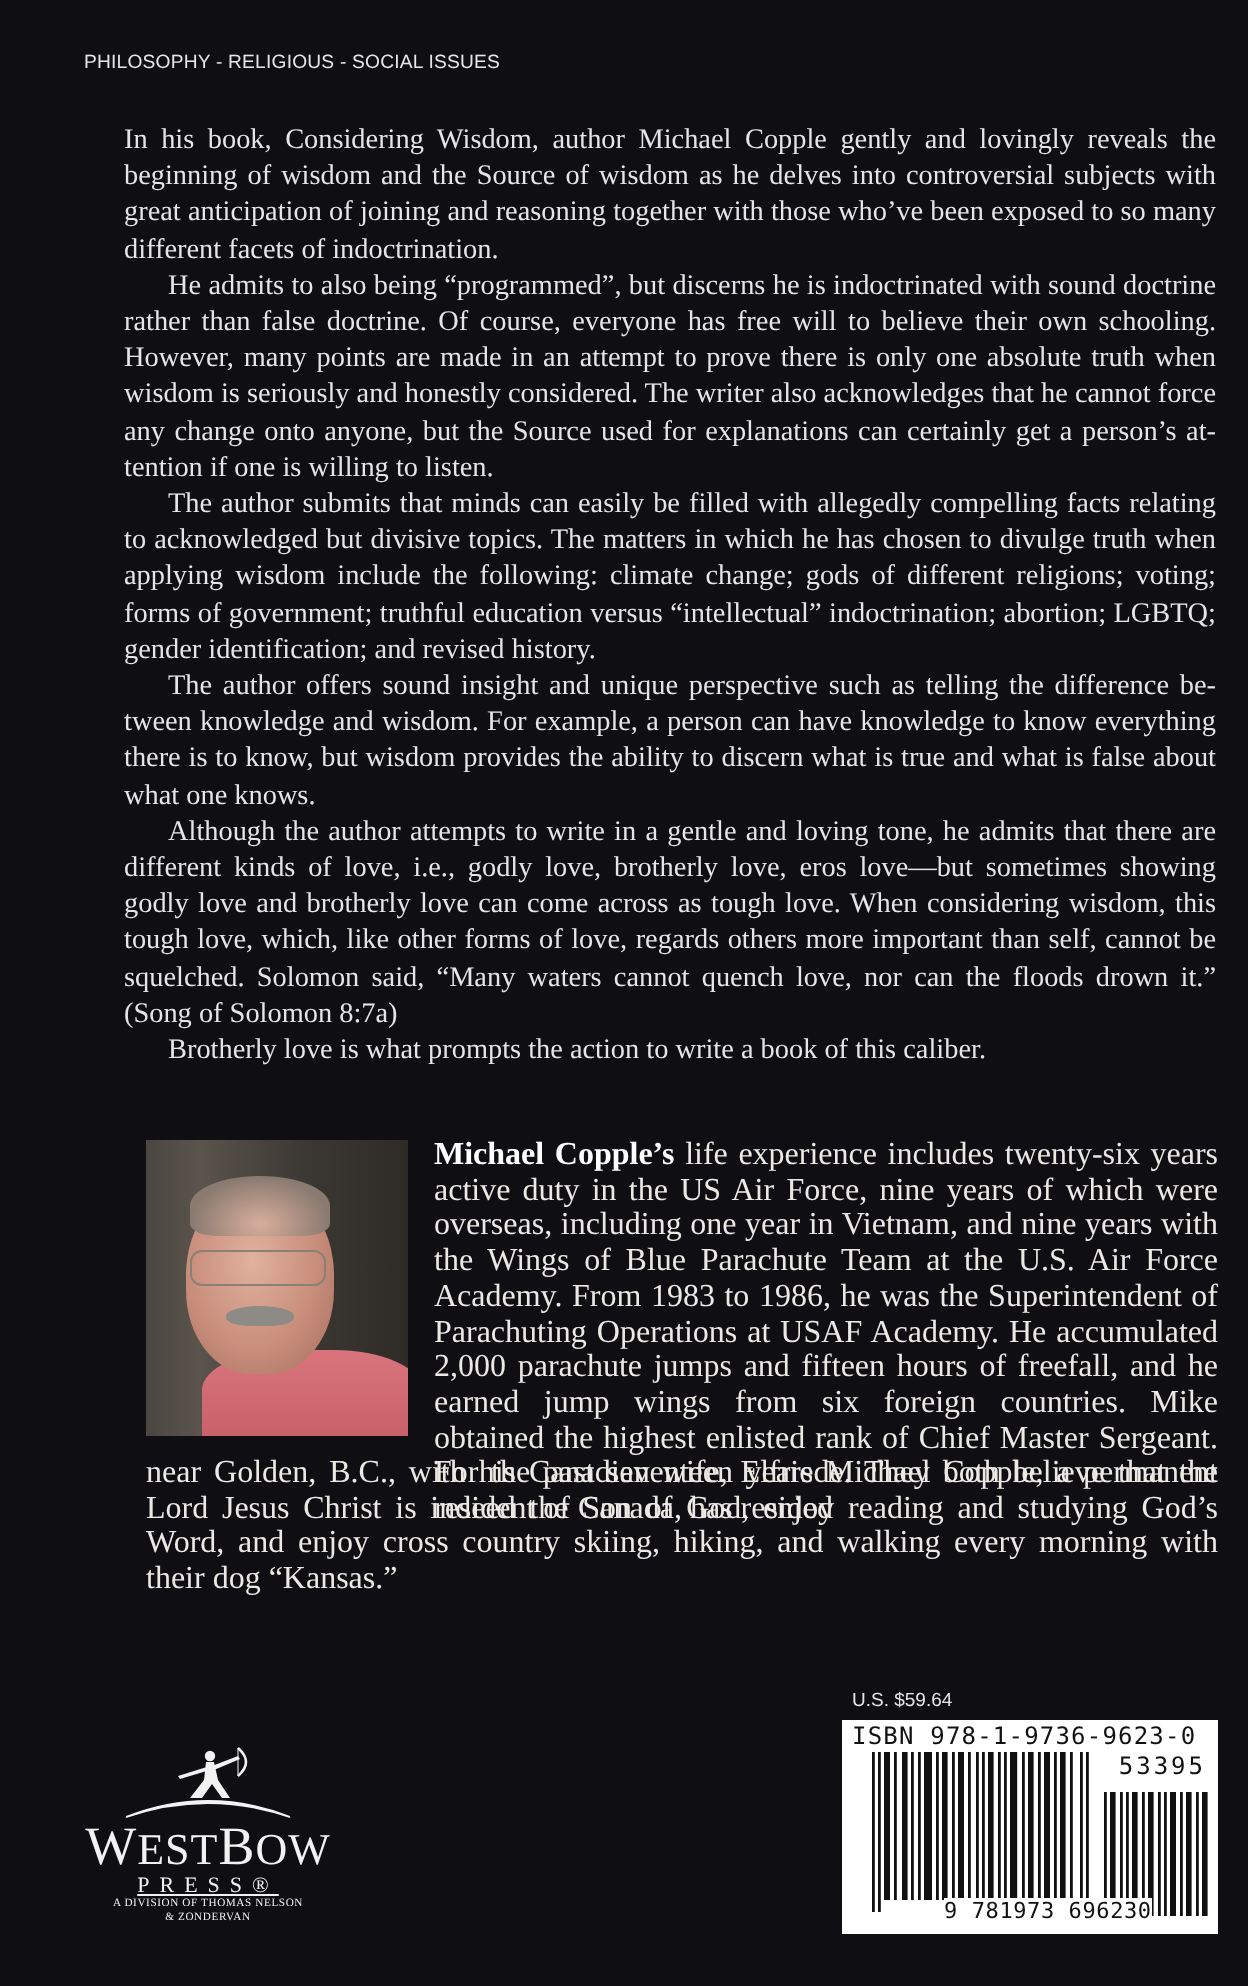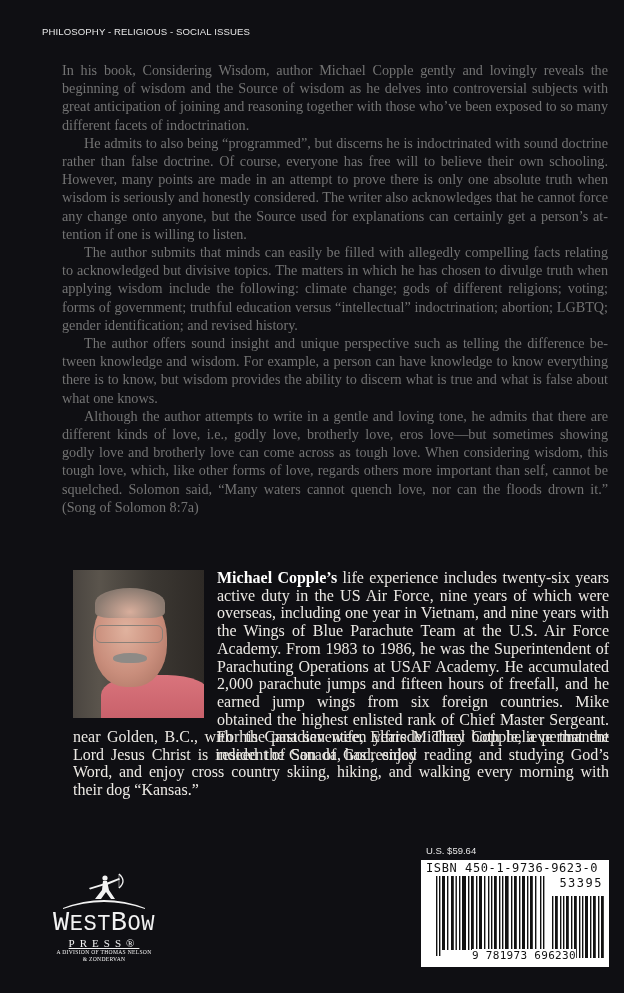--- a/index.html
+++ b/index.html
@@ -1,54 +1,55 @@
 <!DOCTYPE html>
 <html><head>
 <meta charset="utf-8">
 <style>
   html,body{margin:0;padding:0;}
   body{width:624px;height:993px;background:#0f0f13;color:#e9e7e3;position:relative;overflow:hidden;font-family:"Liberation Serif","DejaVu Serif",serif;}
   .category{position:absolute;left:42px;top:26px;font-family:"Liberation Sans","DejaVu Sans",sans-serif;font-size:9.6px;color:#e6e6e6;letter-spacing:0.1px;}
-  .blurb{position:absolute;left:62px;top:61px;width:546px;font-size:14.2px;line-height:18.2px;text-align:justify;color:#737373;}
+  .blurb{position:absolute;left:62px;top:61px;width:546px;font-size:14.2px;line-height:18.2px;text-align:justify;color:#e5e5e5;}
   .blurb p{margin:0;text-indent:22px;}
   .blurb p.first{text-indent:0;}
   .photo{position:absolute;left:73px;top:570px;width:131px;height:148px;background:linear-gradient(90deg,#4a4540 0%,#5a544c 20%,#3c3833 60%,#2e2a26 100%);overflow:hidden;}
   .photo .head{position:absolute;left:20px;top:22px;width:74px;height:95px;border-radius:48% 48% 44% 44%;background:radial-gradient(ellipse at 45% 40%,#e0b29e 0%,#c98e7c 55%,#a56e5e 100%);}
   .photo .hair{position:absolute;left:22px;top:18px;width:70px;height:30px;border-radius:50% 50% 20% 20%;background:radial-gradient(ellipse at 50% 80%,#d8ae9c 0%,#8a7a70 70%);}
   .photo .glasses{position:absolute;left:22px;top:55px;width:68px;height:18px;border:1.5px solid #8a8078;border-radius:6px;box-sizing:border-box;}
   .photo .mustache{position:absolute;left:40px;top:83px;width:34px;height:10px;border-radius:50% 50% 40% 40%;background:#8e8a86;}
   .photo .shirt{position:absolute;left:28px;top:105px;width:110px;height:50px;border-radius:40% 40% 0 0;background:linear-gradient(180deg,#d9747c 0%,#c65e68 100%);}
   .bio{position:absolute;left:217px;top:569px;width:392px;font-size:16px;line-height:17.7px;text-align:justify;color:#ece9e4;}
   .bio-rest{position:absolute;left:73px;top:728px;width:536px;font-size:16px;line-height:17.7px;text-align:justify;text-align-last:left;color:#ece9e4;}
   .bio b{font-weight:bold;color:#fff;}
   .price{position:absolute;left:426px;top:845px;font-family:"Liberation Sans","DejaVu Sans",sans-serif;font-size:9.5px;color:#e6e6e6;}
   .barcode-box{position:absolute;left:421px;top:860px;width:188px;height:107px;background:#fff;color:#111;}
   .isbn{position:absolute;left:5px;top:1px;font-family:"DejaVu Sans Mono","Liberation Mono",monospace;font-size:12px;letter-spacing:0.6px;white-space:nowrap;}
   .addon-num{position:absolute;right:6px;top:16px;font-family:"DejaVu Sans Mono","Liberation Mono",monospace;font-size:12px;letter-spacing:1.5px;}
   .bars-main{position:absolute;left:15px;top:16px;width:109px;height:80px;}
   .bars-addon{position:absolute;left:131px;top:36px;width:53px;height:62px;}
   .ean-num{position:absolute;left:3px;top:89px;font-family:"DejaVu Sans Mono","Liberation Mono",monospace;font-size:11px;letter-spacing:0.3px;background:#fff;white-space:pre;margin-left:48px;}
   .logo{position:absolute;left:30px;top:872px;width:148px;text-align:center;color:#f2f2f2;}
   .logo svg{display:block;margin:0 auto;}
-  .logo .name{font-family:Liberation Mono, monospace;font-size:22px;letter-spacing:0.5px;line-height:22px;margin-top:2px;}
+  .logo .name{font-family:Liberation Serif, serif;font-size:22px;letter-spacing:0.5px;line-height:22px;margin-top:2px;}
   .logo .name .big{font-size:27px;}
   .logo .press{font-family:"Liberation Serif","DejaVu Serif",serif;font-size:11px;letter-spacing:5px;margin-top:1px;text-decoration:underline;}
   .logo .division{font-family:"Liberation Serif","DejaVu Serif",serif;font-size:5.6px;letter-spacing:0.3px;line-height:7px;}
 </style>
 </head>
 <body>
 
 <div class="category">PHILOSOPHY - RELIGIOUS - SOCIAL ISSUES</div>
 
 <div class="blurb">
   <p class="first">In his book, Considering Wisdom, author Michael Copple gently and lovingly reveals the beginning of wisdom and the Source of wisdom as he delves into controversial subjects with great anticipation of joining and reasoning together with those who’ve been exposed to so many different facets of indoctrination.</p>
   <p>He admits to also being “programmed”, but discerns he is indoctrinated with sound doc­trine rather than false doctrine. Of course, everyone has free will to believe their own schooling. However, many points are made in an attempt to prove there is only one absolute truth when wisdom is seriously and honestly considered. The writer also acknowledges that he cannot force any change onto anyone, but the Source used for explanations can certainly get a person’s at­tention if one is willing to listen.</p>
   <p>The author submits that minds can easily be filled with allegedly compelling facts relating to acknowledged but divisive topics. The matters in which he has chosen to divulge truth when applying wisdom include the following: climate change; gods of different religions; voting; forms of government; truthful education versus “intellectual” indoctrination; abortion; LGBTQ; gender identification; and revised history.</p>
   <p>The author offers sound insight and unique perspective such as telling the difference be­tween knowledge and wisdom. For example, a person can have knowledge to know everything there is to know, but wisdom provides the ability to discern what is true and what is false about what one knows.</p>
   <p>Although the author attempts to write in a gentle and loving tone, he admits that there are different kinds of love, i.e., godly love, brotherly love, eros love—but sometimes showing godly love and brotherly love can come across as tough love. When considering wisdom, this tough love, which, like other forms of love, regards others more important than self, cannot be squelched. Solomon said, “Many waters cannot quench love, nor can the floods drown it.” (Song of Solomon 8:7a)</p>
+  <p>Brotherly love is what prompts the action to write a book of this caliber.</p>
 </div>
 
 <div class="photo" title="Author photo of Michael Copple">
   <div class="shirt"></div>
   <div class="head"></div>
   <div class="hair"></div>
   <div class="glasses"></div>
   <div class="mustache"></div>
 </div>
 
@@ -67,21 +68,21 @@
   </svg>
   <div class="name"><span class="big">W</span><span>EST</span><span class="big">B</span><span>OW</span></div>
   <div class="press">PRESS®</div>
   <div class="division">A DIVISION OF THOMAS NELSON</div>
   <div class="division">&amp; ZONDERVAN</div>
 </div>
 
 <div class="price">U.S. $59.64</div>
 
 <div class="barcode-box">
-  <div class="isbn">ISBN 450-1-9736-9623-0</div>
+  <div class="isbn">ISBN 978-1-9736-9623-0</div>
   <svg class="bars-main" viewBox="0 0 109 80" preserveAspectRatio="none">
     <g fill="#111">
       <rect x="0" y="0" width="1.4" height="80"></rect>
         <rect x="3" y="0" width="1.4" height="80"></rect>
       <rect x="6" y="0" width="3" height="74"></rect>
         <rect x="11" y="0" width="1.4" height="74"></rect>
       <rect x="15" y="0" width="2.8" height="74"></rect>
         <rect x="19.5" y="0" width="1.4" height="74"></rect>
       <rect x="23" y="0" width="1.4" height="74"></rect>
         <rect x="26" y="0" width="4" height="74"></rect>

